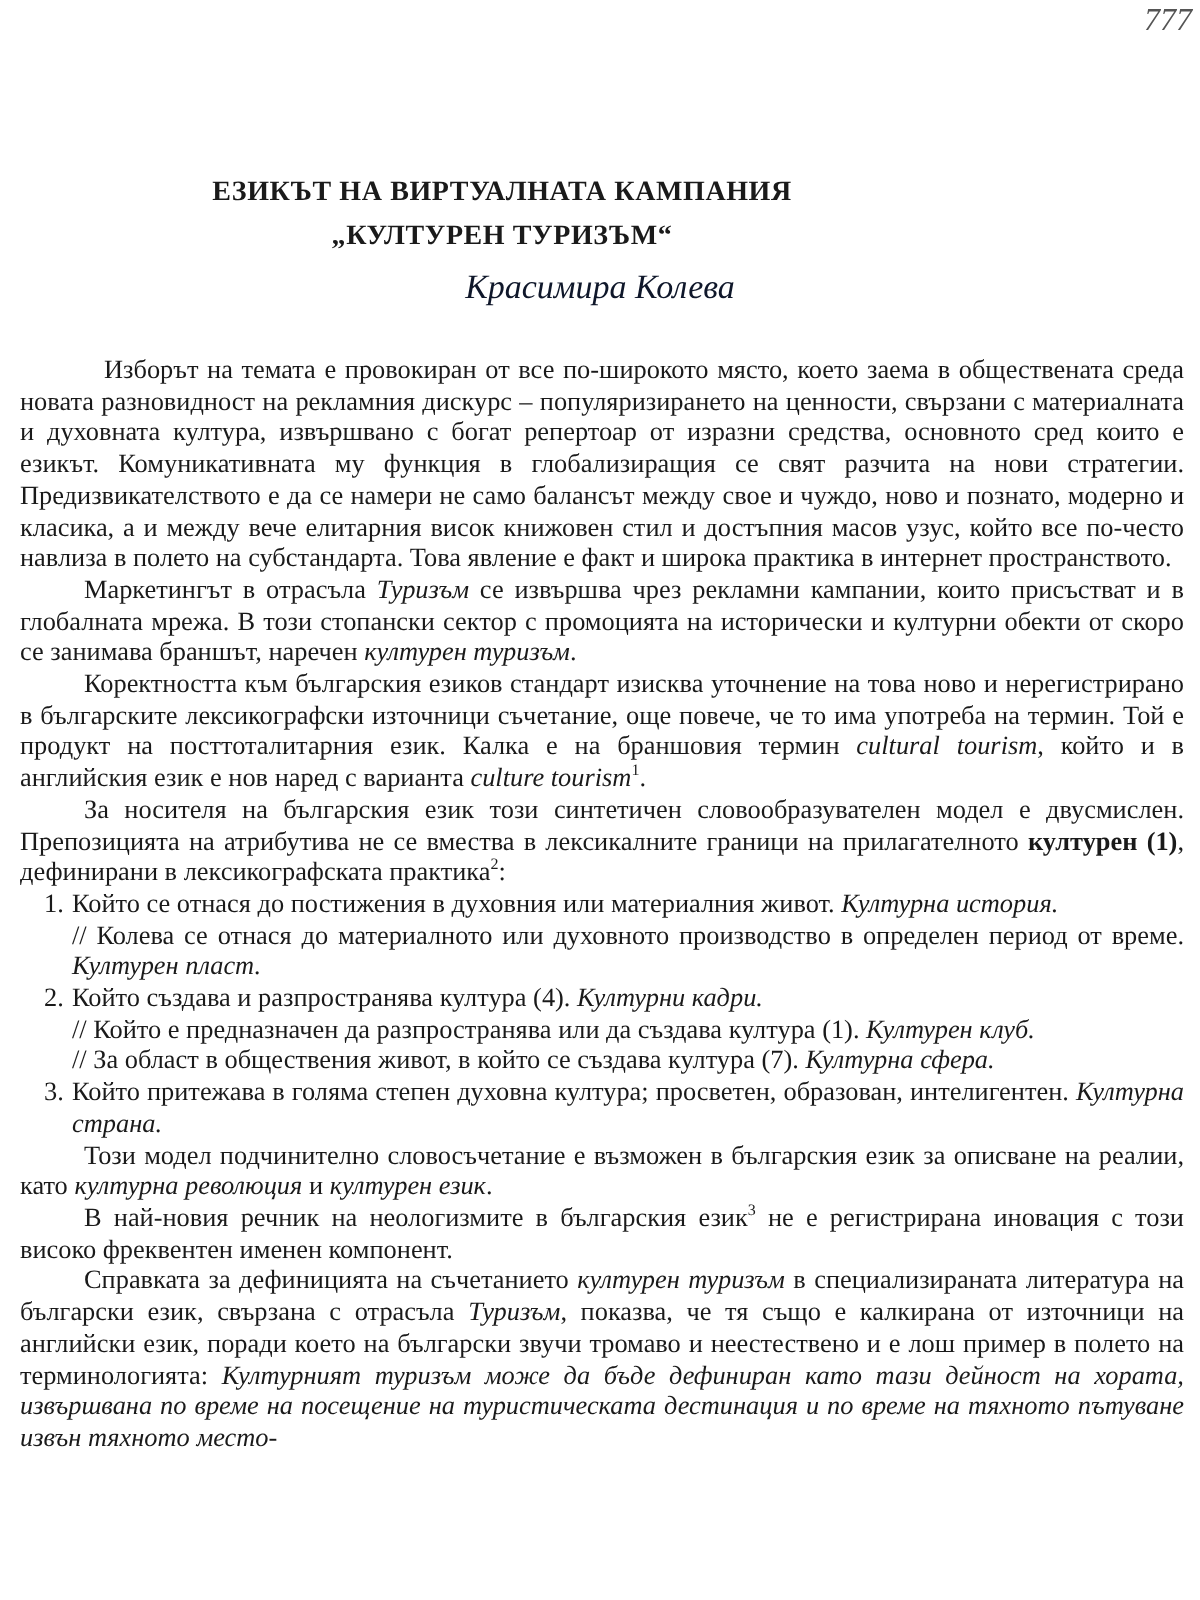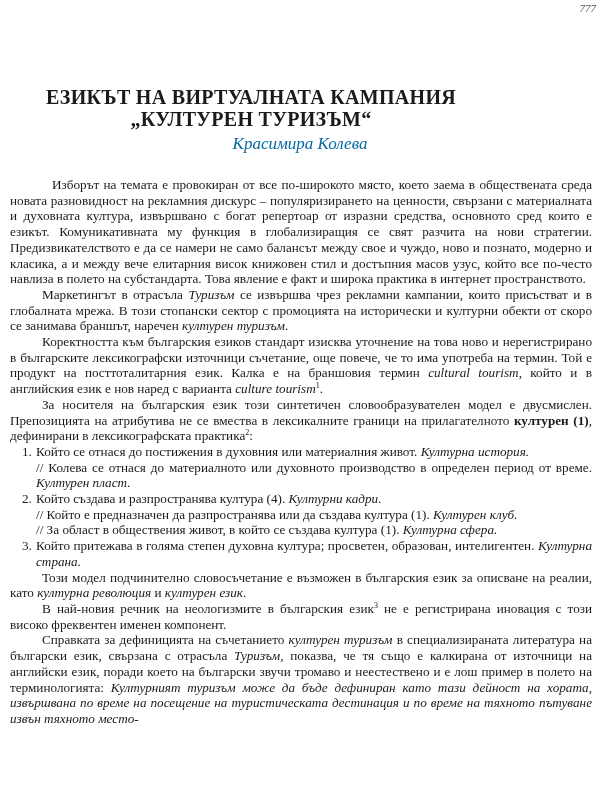--- a/index.html
+++ b/index.html
@@ -1,19 +1,19 @@
 <!DOCTYPE html>
 <html><head>
   <meta charset="utf-8">
   <style>
     html, body { margin: 0; padding: 0; background: #ffffff; }
     body { width: 600px; height: 800px; overflow: hidden; position: relative; color: #1a1a1a; font-family: "Liberation Serif", "DejaVu Serif", serif; }
-    .page-number { position: absolute; top: 2px; right: 4px; font-size: 11px; font-style: italic; color: #555; }
-    .title { position: absolute; top: 86px; left: 0; width: 502px; text-align: center; font-weight: bold; font-size: 20px; line-height: 22px; letter-spacing: 0.3px; }
-    .author { position: absolute; top: 134px; left: 0; width: 600px; text-align: center; font-style: italic; font-size: 17px; line-height: 20px; color: #0369a1; }
+    .page-number { position: absolute; top: 2px; right: 4px; font-size: 16px; font-style: italic; color: #555; }
+    .title { position: absolute; top: 86px; left: 0; width: 502px; text-align: center; font-weight: bold; font-size: 14px; line-height: 22px; letter-spacing: 0.3px; }
+    .author { position: absolute; top: 134px; left: 0; width: 600px; text-align: center; font-style: italic; font-size: 17px; line-height: 20px; color: #0f172a; }
     .body { position: absolute; top: 177px; left: 10px; width: 582px; font-size: 13.2px; line-height: 15.7px; text-align: justify; }
     .body p { margin: 0; text-indent: 32px; }
     .body p.first { text-indent: 42px; }
     .body .list { margin: 0; padding: 0; list-style: none; }
     .body .list li { margin: 0; padding-left: 26px; position: relative; text-indent: 0; }
     .body .list li .num { position: absolute; left: 12px; }
     .body .list .sub { display: block; }
     i, .it { }
     b, .bd { font-weight: bold; font-family: Liberation Serif, serif; }
     sup { font-size: 8px; line-height: 0; vertical-align: super; }
@@ -42,21 +42,21 @@
   <ul class="list">
     <li>
       <span class="num">1.</span>
       <span>Който се отнася до постижения в духовния или материалния живот. </span><i>Културна история.</i>
       <span class="sub"><span>// Колева се отнася до материалното или духовното производство в определен период от време. </span><i>Културен пласт.</i></span>
     </li>
     <li>
       <span class="num">2.</span>
       <span>Който създава и разпространява култура (4). </span><i>Културни кадри.</i>
       <span class="sub"><span>// Който е предназначен да разпространява или да създава култура (1). </span><i>Културен клуб.</i></span>
-      <span class="sub"><span>// За област в обществения живот, в който се създава култура (1). </span><i>Културна сфера.</i></span>
+      <span class="sub"><span>// За област в обществения живот, в който се създава култура (7). </span><i>Културна сфера.</i></span>
     </li>
     <li>
       <span class="num">3.</span>
       <span>Който притежава в голяма степен духовна култура; просветен, образован, интелигентен. </span><i>Културна страна.</i>
     </li>
   </ul>
 
   <p><span>Този модел подчинително словосъчетание е възможен в българския език за описване на реалии, като </span><i>културна революция</i><span> и </span><i>културен език</i><span>.</span></p>
 
   <p><span>В най-новия речник на неологизмите в българския език</span><sup>3</sup><span> не е регистрирана иновация с този високо фреквентен именен компонент.</span></p>

